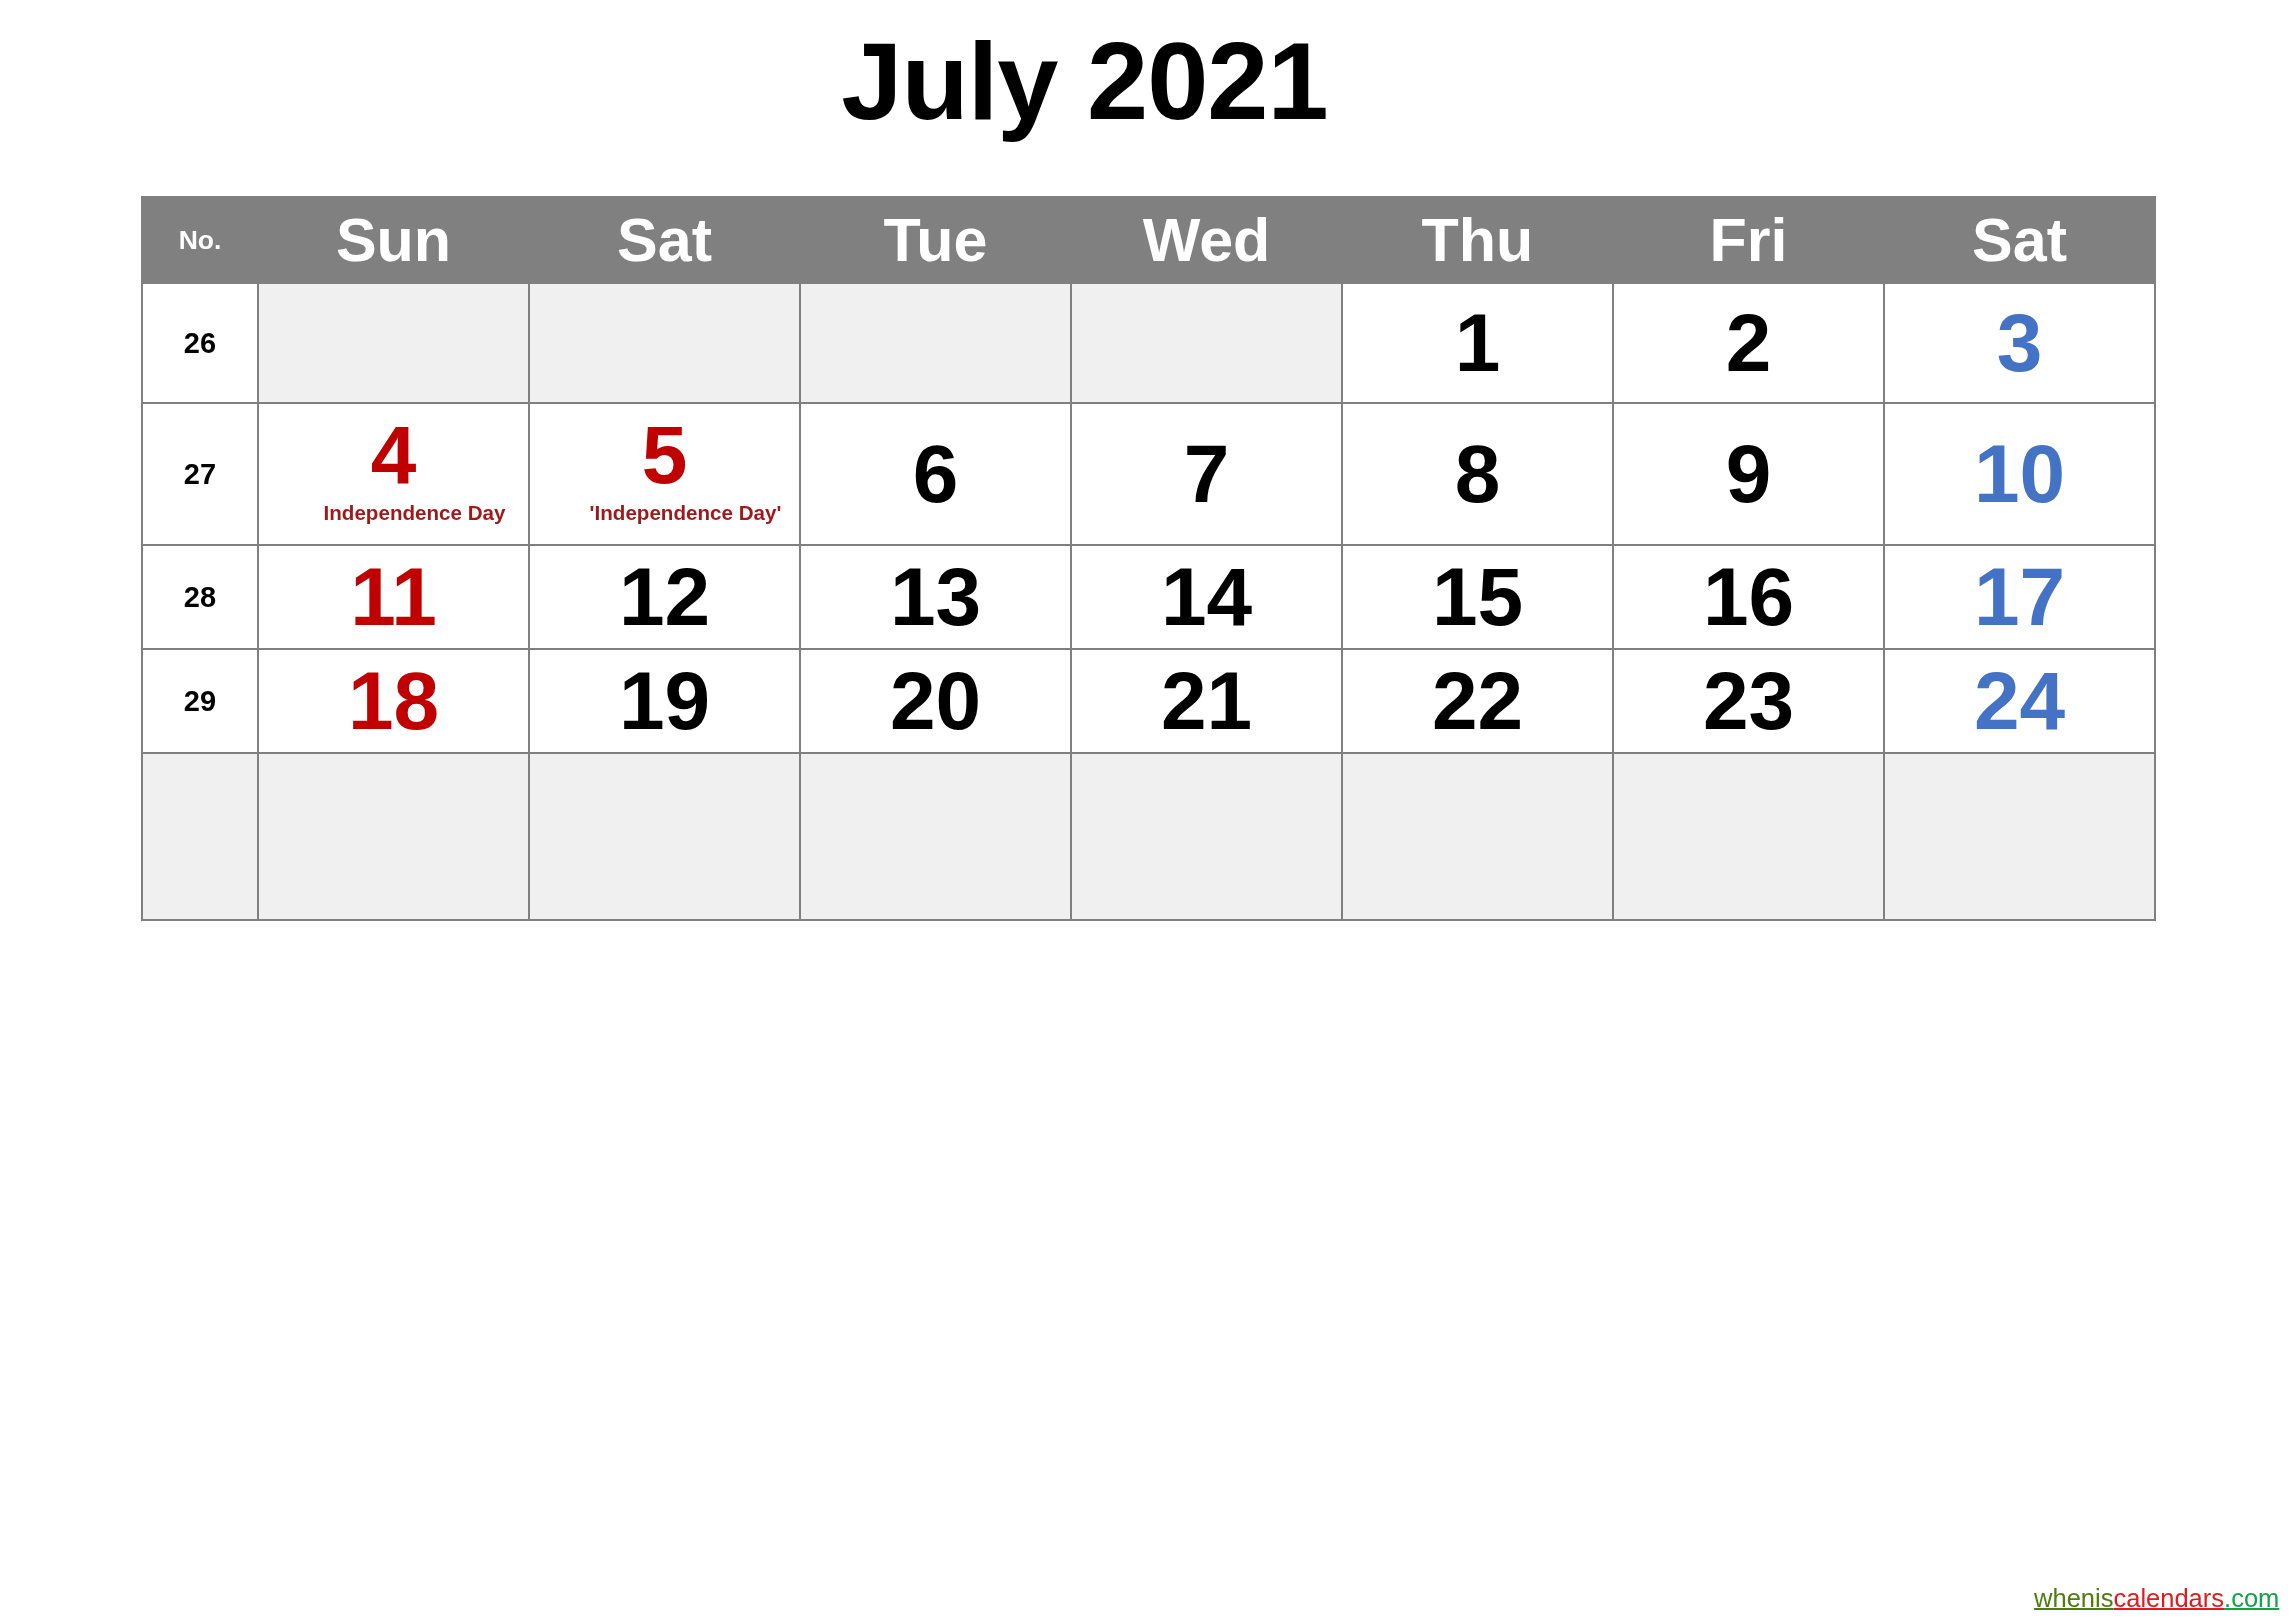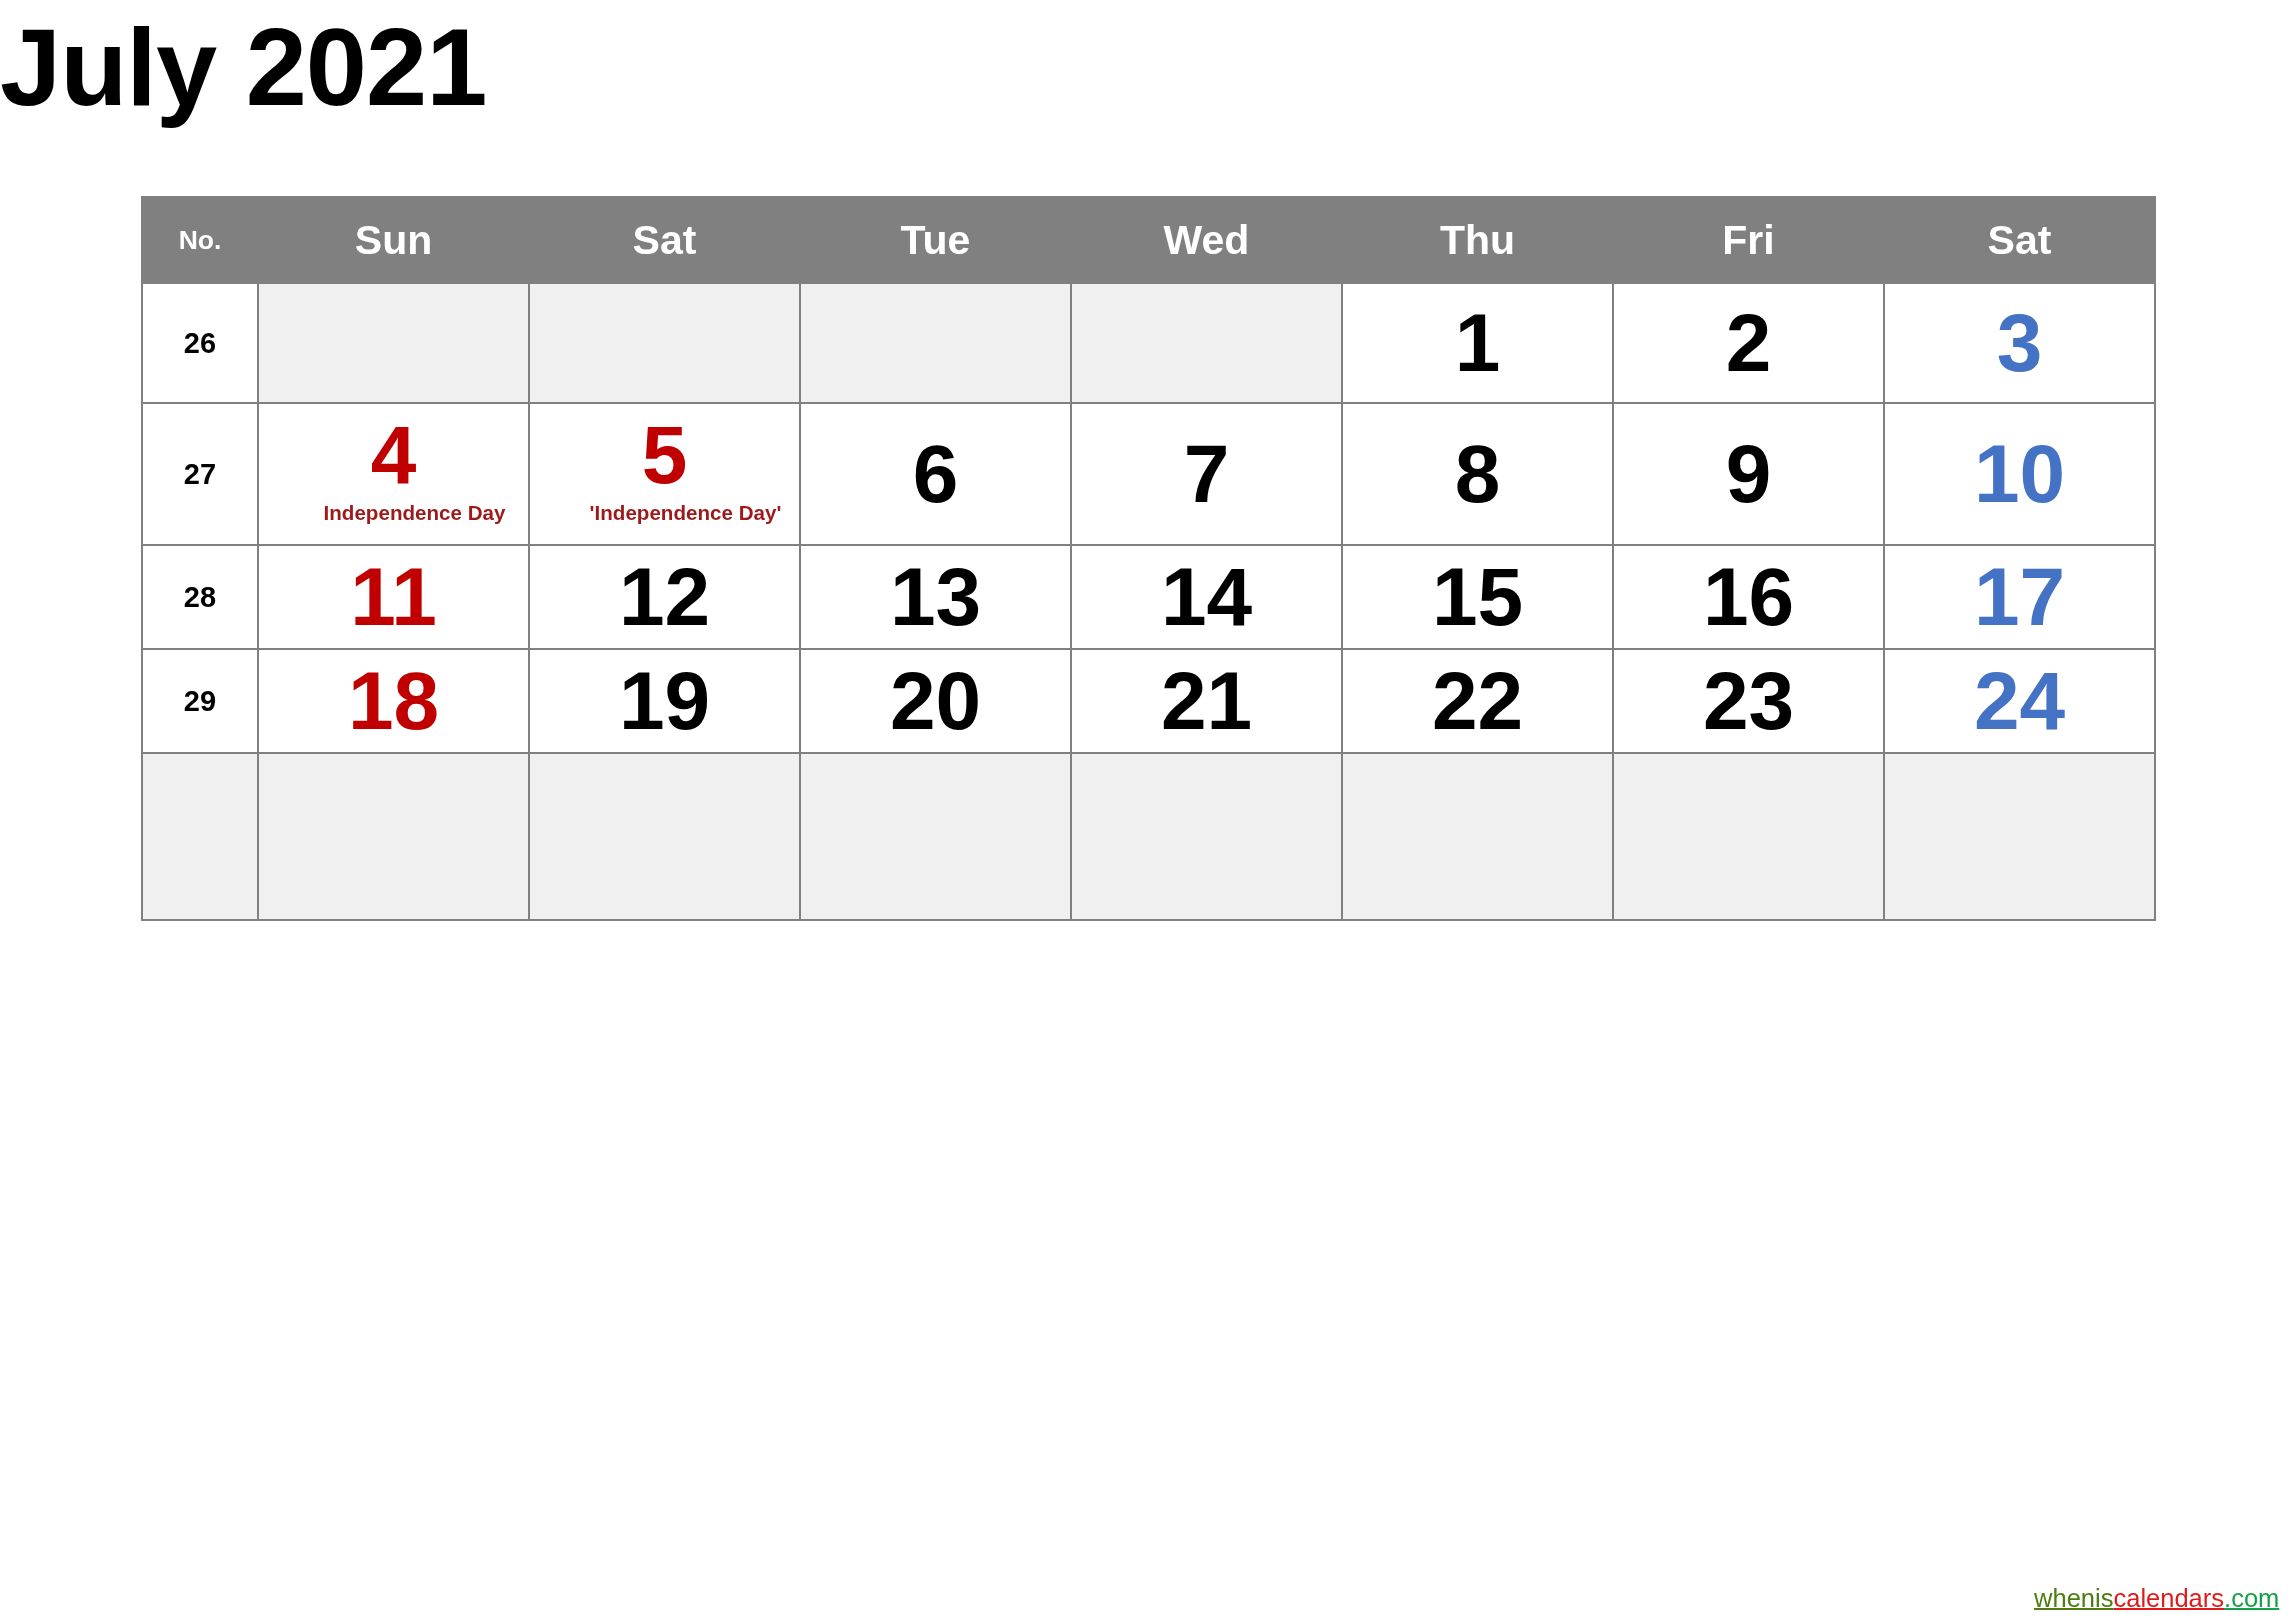--- a/index.html
+++ b/index.html
@@ -21,22 +21,23 @@
     left: 0; top: 0;
     width: 2293px;
     height: 1621px;
     background: #ffffff;
   }
 
   
   .cal-title {
     position: absolute;
     left: 0;
-    top: 9px;
+    top: 23px;
     width: 2169px;
+    text-align: center;
     font-size: 110px;
     font-weight: bold;
     line-height: 1.05;
     color: #000000;
     letter-spacing: -1px;
     font-family: "Liberation Sans", sans-serif;
   }
 
   
   .cal-table {
@@ -67,21 +68,21 @@
     text-align: center;
     vertical-align: middle;
   }
   th.hdr-no {
     font-size: 26.5px;
     font-weight: bold;
     letter-spacing: 0px;
     text-align: center;
   }
   th.hdr-day {
-    font-size: 41px;
+    font-size: 61px;
     font-weight: bold;
     letter-spacing: 0px;
   }
 
   
   td.wknum {
     background: #ffffff;
     text-align: center;
     vertical-align: middle;
     font-size: 29px;

